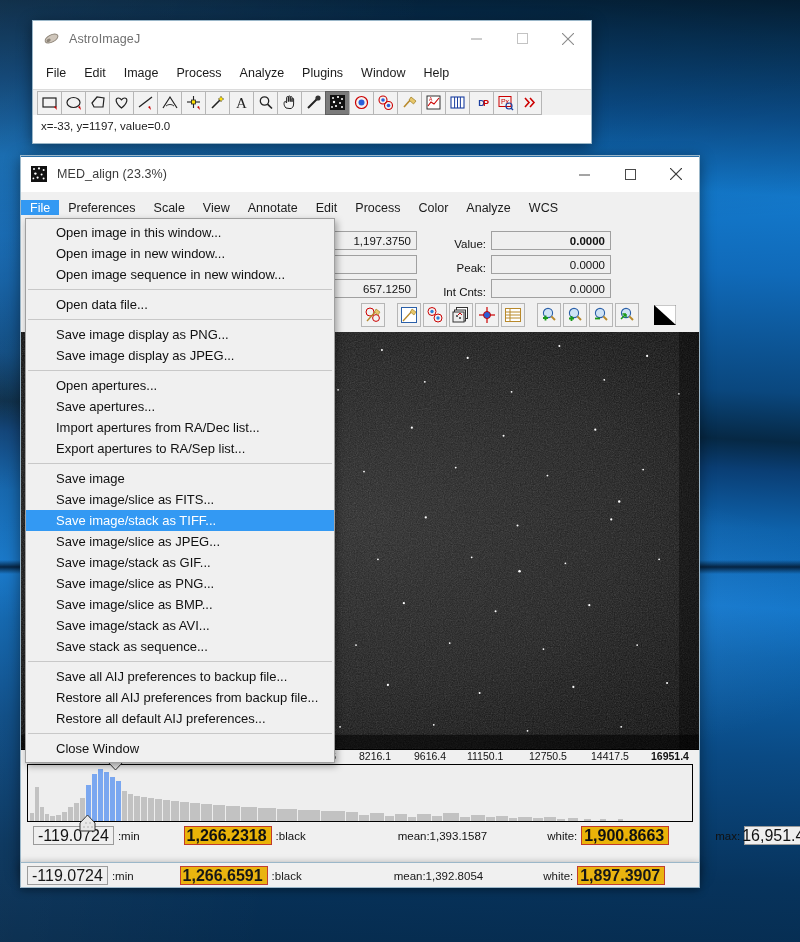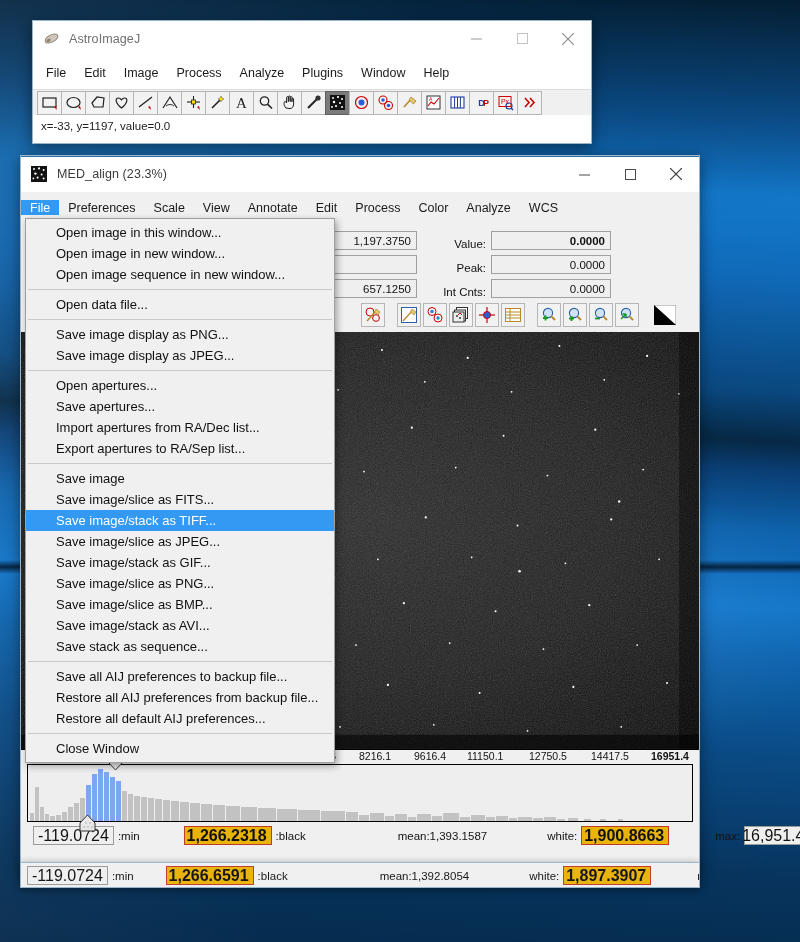--- a/index.html
+++ b/index.html
@@ -817,21 +817,21 @@
       <span class="mm-label" style="margin-left:42px;">max:</span>
       <div class="mm-field" style="width:92px;">16,951.4668</div>
     </div>
   </div>
 </div>
 
 <div id="behind">
   <div class="minmaxrow">
     <div class="mm-field" style="width:82px;justify-content:flex-start;">-119.0724</div>
     <span class="mm-label">:min</span>
-    <div class="mm-field redbox" style="width:88px;margin-left:28px;">1,266.6591</div>
+    <div class="mm-field redbox" style="width:88px;margin-left:42px;">1,266.6591</div>
     <span class="mm-label">:black</span>
     <span class="mm-label" style="margin-left:84px;">mean:1,392.8054</span>
     <span class="mm-label" style="margin-left:52px;">white:</span>
     <div class="mm-field redbox" style="width:88px;">1,897.3907</div>
     <span class="mm-label" style="margin-left:42px;">max:</span>
     <div class="mm-field" style="width:92px;">16,951.4668</div>
   </div>
 </div>
 
 <div id="filemenu">

